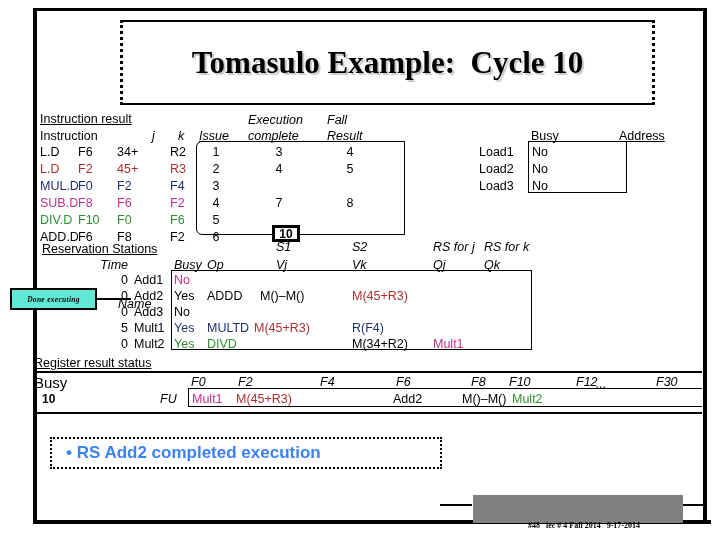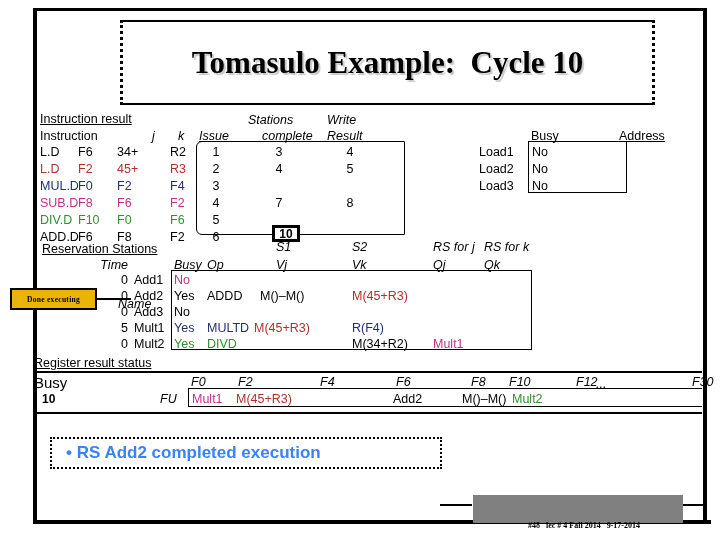--- a/index.html
+++ b/index.html
@@ -57,25 +57,25 @@
 
   
   .cycle-badge{
     position:absolute;border:3px solid #000;background:#fff;
     font-weight:bold;font-size:12px;text-align:center;line-height:13px;
     box-sizing:border-box;
   }
 
   
   .callout{
-    position:absolute;border:2.5px solid #000;background:#eab308;
+    position:absolute;border:2.5px solid #000;background:#5eead4;
     font-family:"Liberation Serif", serif;
     font-weight:bold;font-size:7.5px;color:#000;
     display:flex;align-items:center;justify-content:center;
-    box-sizing:border-box;letter-spacing:.3px;
+    box-sizing:border-box;letter-spacing:.3px;font-style:italic;
   }
   .callout-line{position:absolute;height:2px;background:#000;}
 
   
   .bullet-box{
     position:absolute;left:50px;top:437px;width:392px;height:32px;
     border:2px dotted #000;box-sizing:border-box;
     display:flex;align-items:center;padding-left:14px;
   }
   .bullet-text{
@@ -119,23 +119,23 @@
   <div class="title-box">
     <span class="title-text">Tomasulo Example:  Cycle 10</span>
   </div>
 
   <div class="t ul" style="left:40px;top:113px;">Instruction result</div>
 
   <div class="t" style="left:40px;top:130px;">Instruction</div>
   <div class="t it" style="left:152px;top:130px;">j</div>
   <div class="t it" style="left:178px;top:130px;">k</div>
   <div class="t it ul" style="left:199px;top:130px;">Issue</div>
-  <div class="t it" style="left:248px;top:114px;">Stations</div>
-  <div class="t it ul" style="left:262px;top:130px;text-align:right;">complete</div>
-  <div class="t it" style="left:327px;top:114px;">Write</div>
+  <div class="t it" style="left:248px;top:114px;">Execution</div>
+  <div class="t it ul" style="left:248px;top:130px;text-align:right;">complete</div>
+  <div class="t it" style="left:327px;top:114px;">Fall</div>
   <div class="t it ul" style="left:327px;top:130px;">Result</div>
 
   <div class="box box-round" style="left:196px;top:141px;width:209px;height:94px;"></div>
 
   <div>
 
     <div class="t c-black" style="left:40px;top:146px;">L.D</div>
     <div class="t c-black" style="left:78px;top:146px;">F6</div>
     <div class="t c-black" style="left:117px;top:146px;">34+</div>
     <div class="t c-black" style="left:170px;top:146px;">R2</div>
@@ -273,21 +273,21 @@
   <div class="t it" style="left:160px;top:393px;">FU</div>
 
   <div class="t it" style="left:191px;top:376px;">F0</div>
   <div class="t it" style="left:238px;top:376px;">F2</div>
   <div class="t it" style="left:320px;top:376px;">F4</div>
   <div class="t it" style="left:396px;top:376px;">F6</div>
   <div class="t it" style="left:471px;top:376px;">F8</div>
   <div class="t it" style="left:509px;top:376px;">F10</div>
   <div class="t it" style="left:552px;top:376px;margin-left:24px;">F12</div>
   <div class="t it" style="left:596px;top:378px;">...</div>
-  <div class="t it" style="left:692px;top:376px;">F30</div>
+  <div class="t it" style="left:656px;top:376px;">F30</div>
 
   <div class="box" style="left:188px;top:388px;width:514px;height:19px;border-left:1.5px solid #000;border-top:1.5px solid #000;border-right:0;border-bottom:1.5px solid #000;"></div>
 
   <div class="t c-pink" style="left:192px;top:393px;">Mult1</div>
   <div class="t c-red" style="left:236px;top:393px;">M(45+R3)</div>
   <div class="t c-black" style="left:320px;top:393px;"></div>
   <div class="t c-black" style="left:393px;top:393px;">Add2</div>
   <div class="t c-black" style="left:462px;top:393px;">M()–M()</div>
   <div class="t c-green" style="left:512px;top:393px;">Mult2</div>
   <div class="t c-black" style="left:552px;top:393px;"></div>

